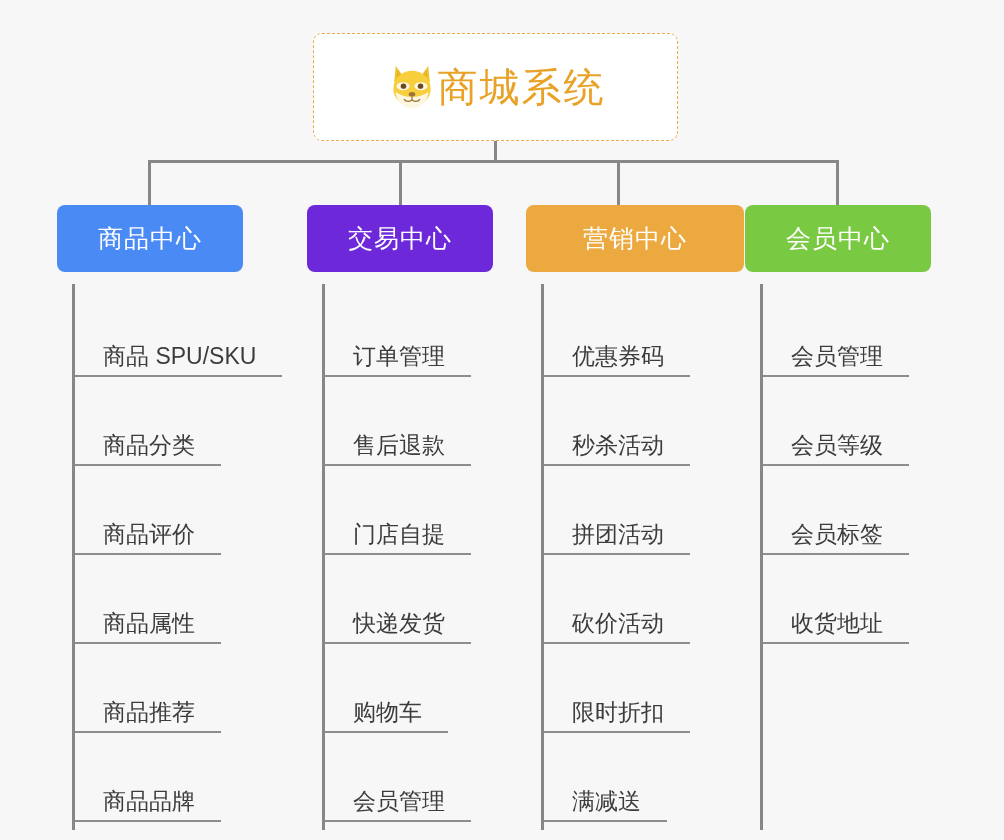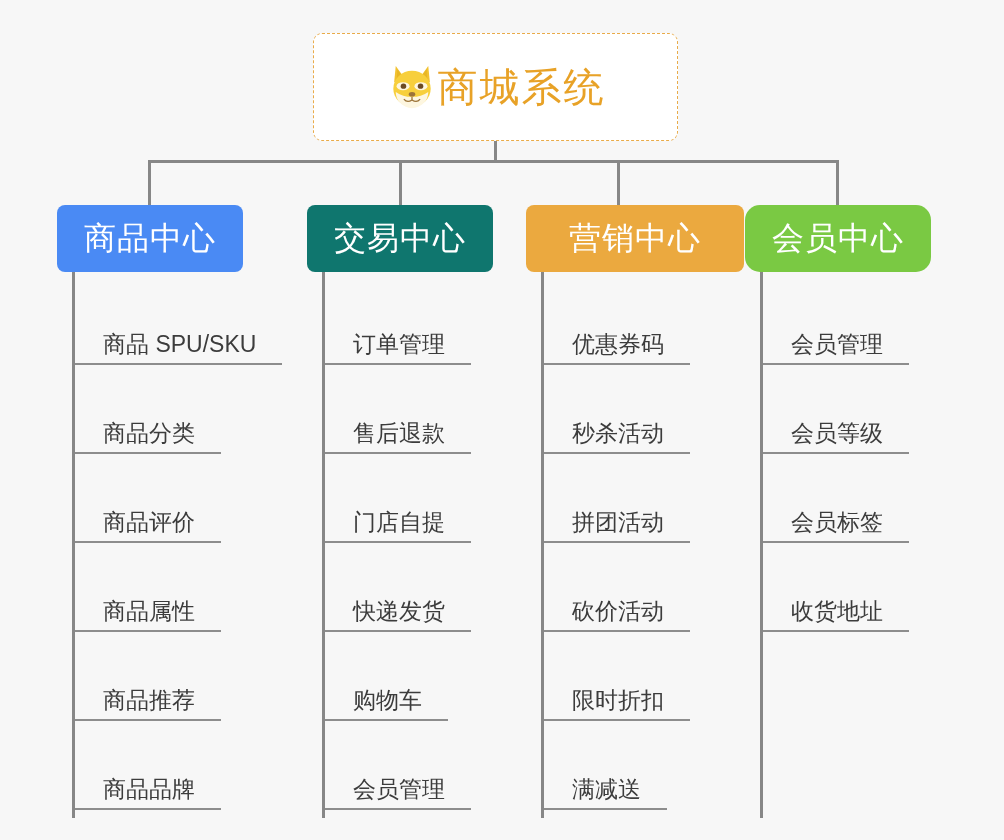--- a/index.html
+++ b/index.html
@@ -86,33 +86,33 @@
   .column.col2 { left: 526px; width: 219px; }
   .column.col3 { left: 745px; width: 219px; }
 
   .cat-box {
     height: 67px;
     border-radius: 8px;
     display: flex;
     align-items: center;
     justify-content: center;
     color: #ffffff;
-    font-size: 32px;
+    font-size: 25px;
     letter-spacing: 1px;
     white-space: nowrap;
   }
   .col0 .cat-box { width: 186px; }
   .col1 .cat-box { width: 186px; }
   .col2 .cat-box { width: 218px; font-family: Liberation Serif, serif; }
-  .col3 .cat-box { width: 186px; border-radius: 15px; }
+  .col3 .cat-box { width: 186px; }
 
   
   .leaf-area {
     position: relative;
-    margin-top: 0;
+    margin-top: 12px;
     padding-top: 4px;
   }
   .spine {
     position: absolute;
     left: 15px;
     top: 0;
     width: 3px;
     background: #878787;
   }
   .leaf {
@@ -187,21 +187,21 @@
       <div class="leaf">
           <span class="leaf-inner">商品推荐</span>
         </div>
       <div class="leaf">
           <span class="leaf-inner">商品品牌</span>
         </div>
     </div>
   </div>
 
   <div class="column col1">
-    <div class="cat-box" style="background: #0f766e;">
+    <div class="cat-box" style="background: #6d28d9;">
       <span>交易中心</span>
     </div>
     <div class="leaf-area">
       <div class="spine" style="background: rgb(135, 135, 135); height: 546px;"></div>
       <div class="leaf">
           <span class="leaf-inner">订单管理</span>
         </div>
       <div class="leaf">
           <span class="leaf-inner">售后退款</span>
         </div>

